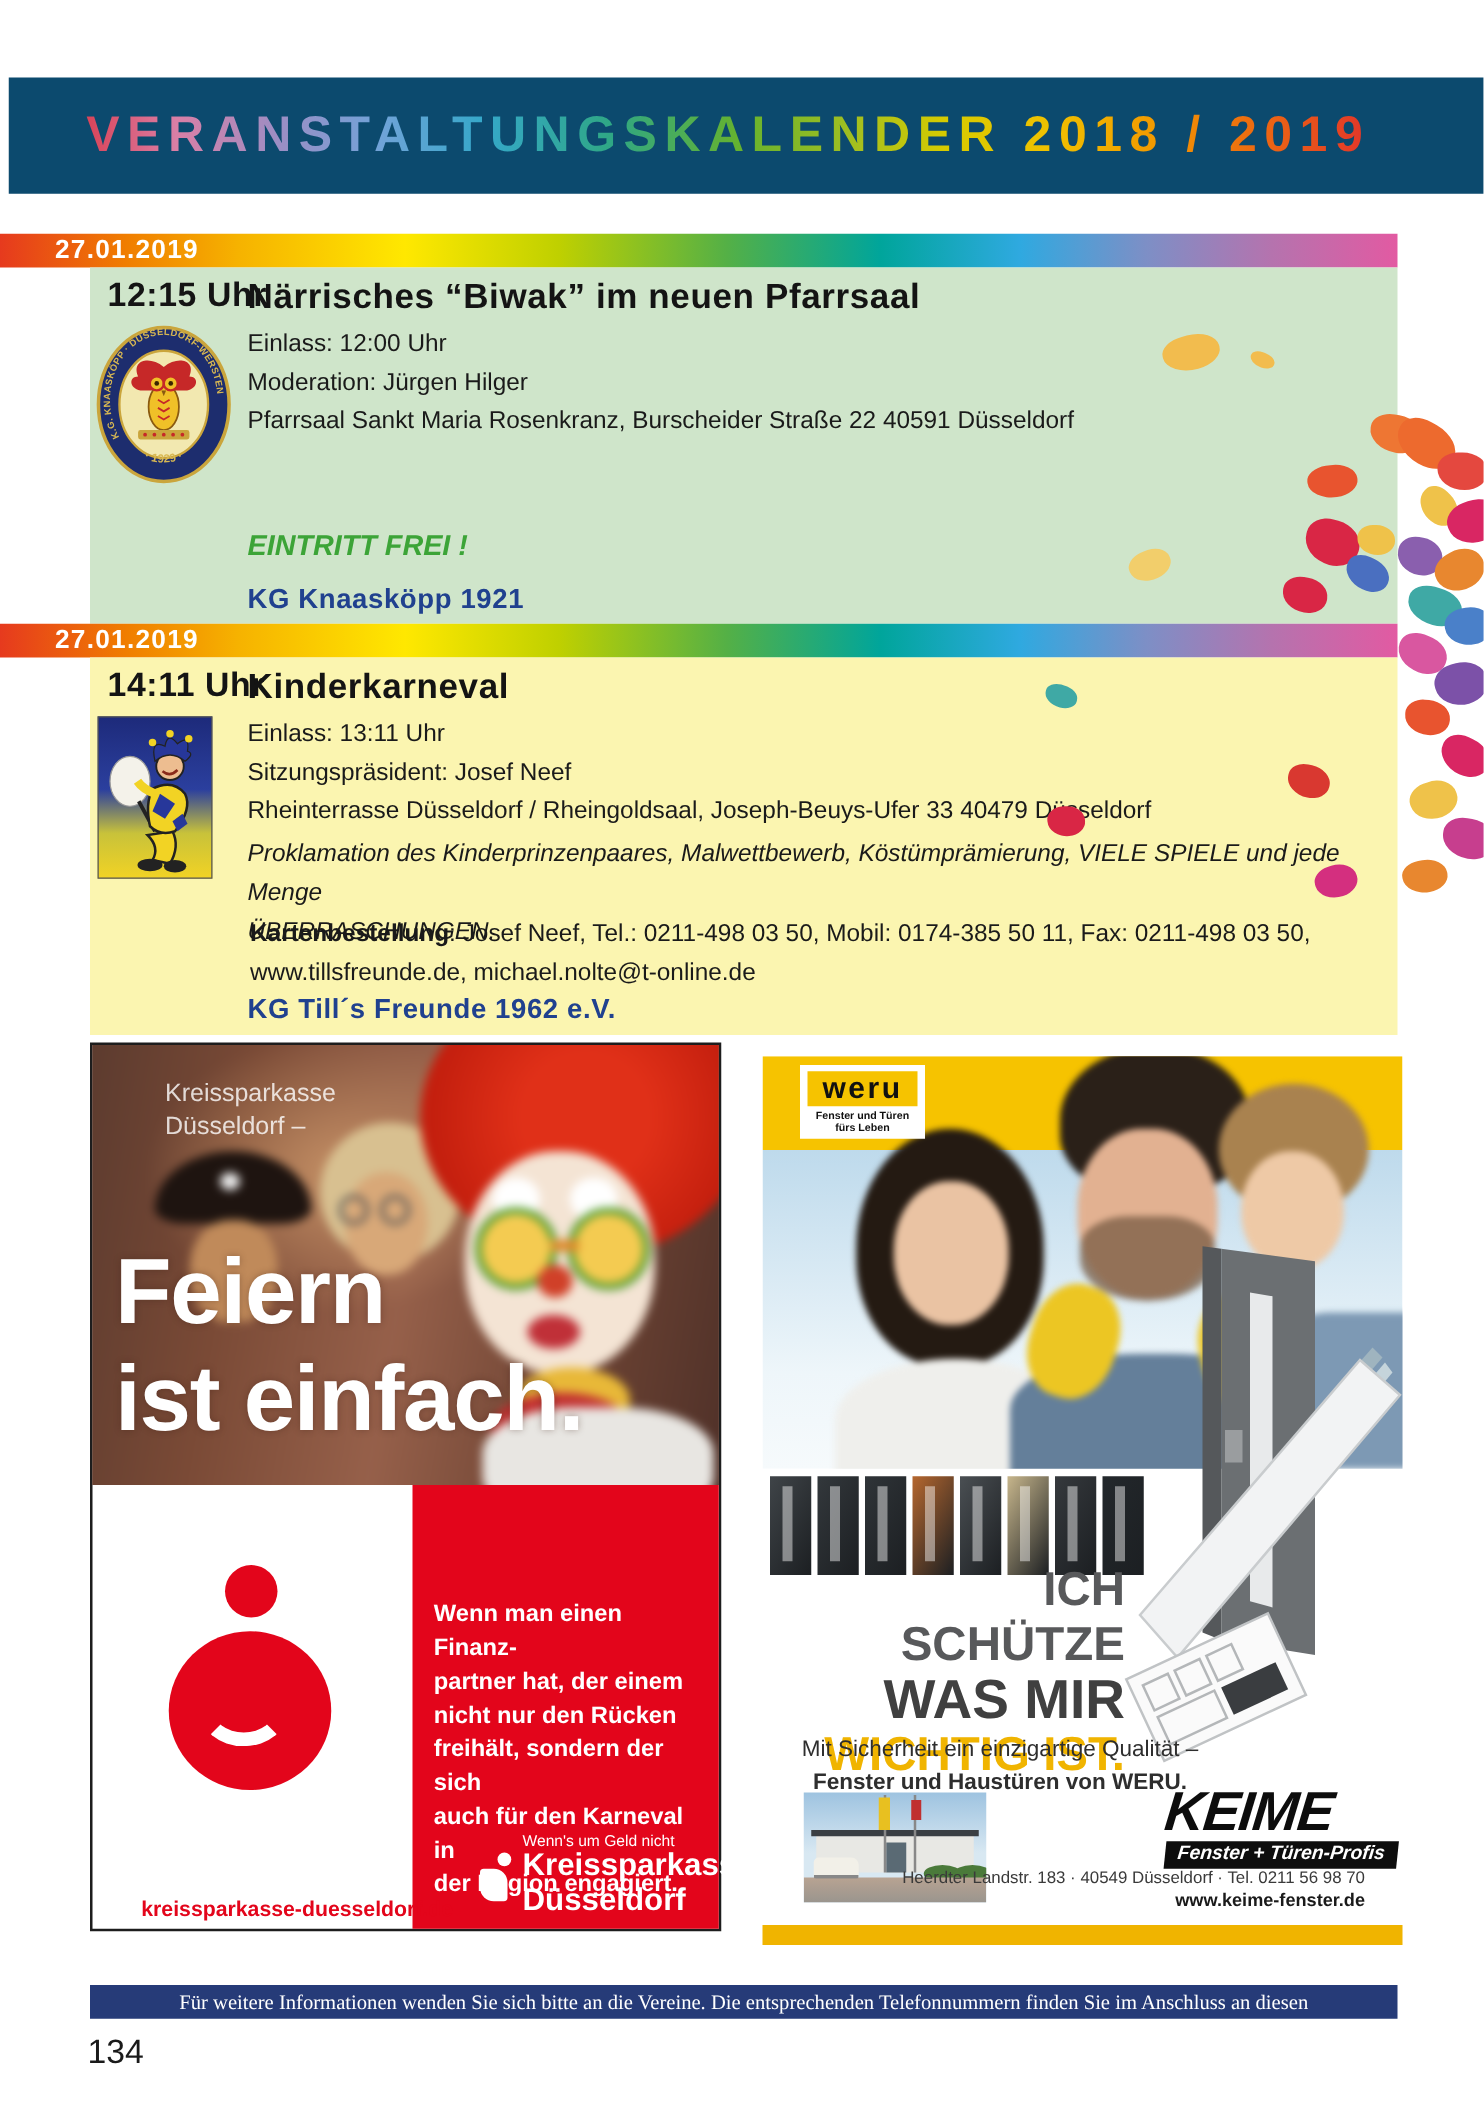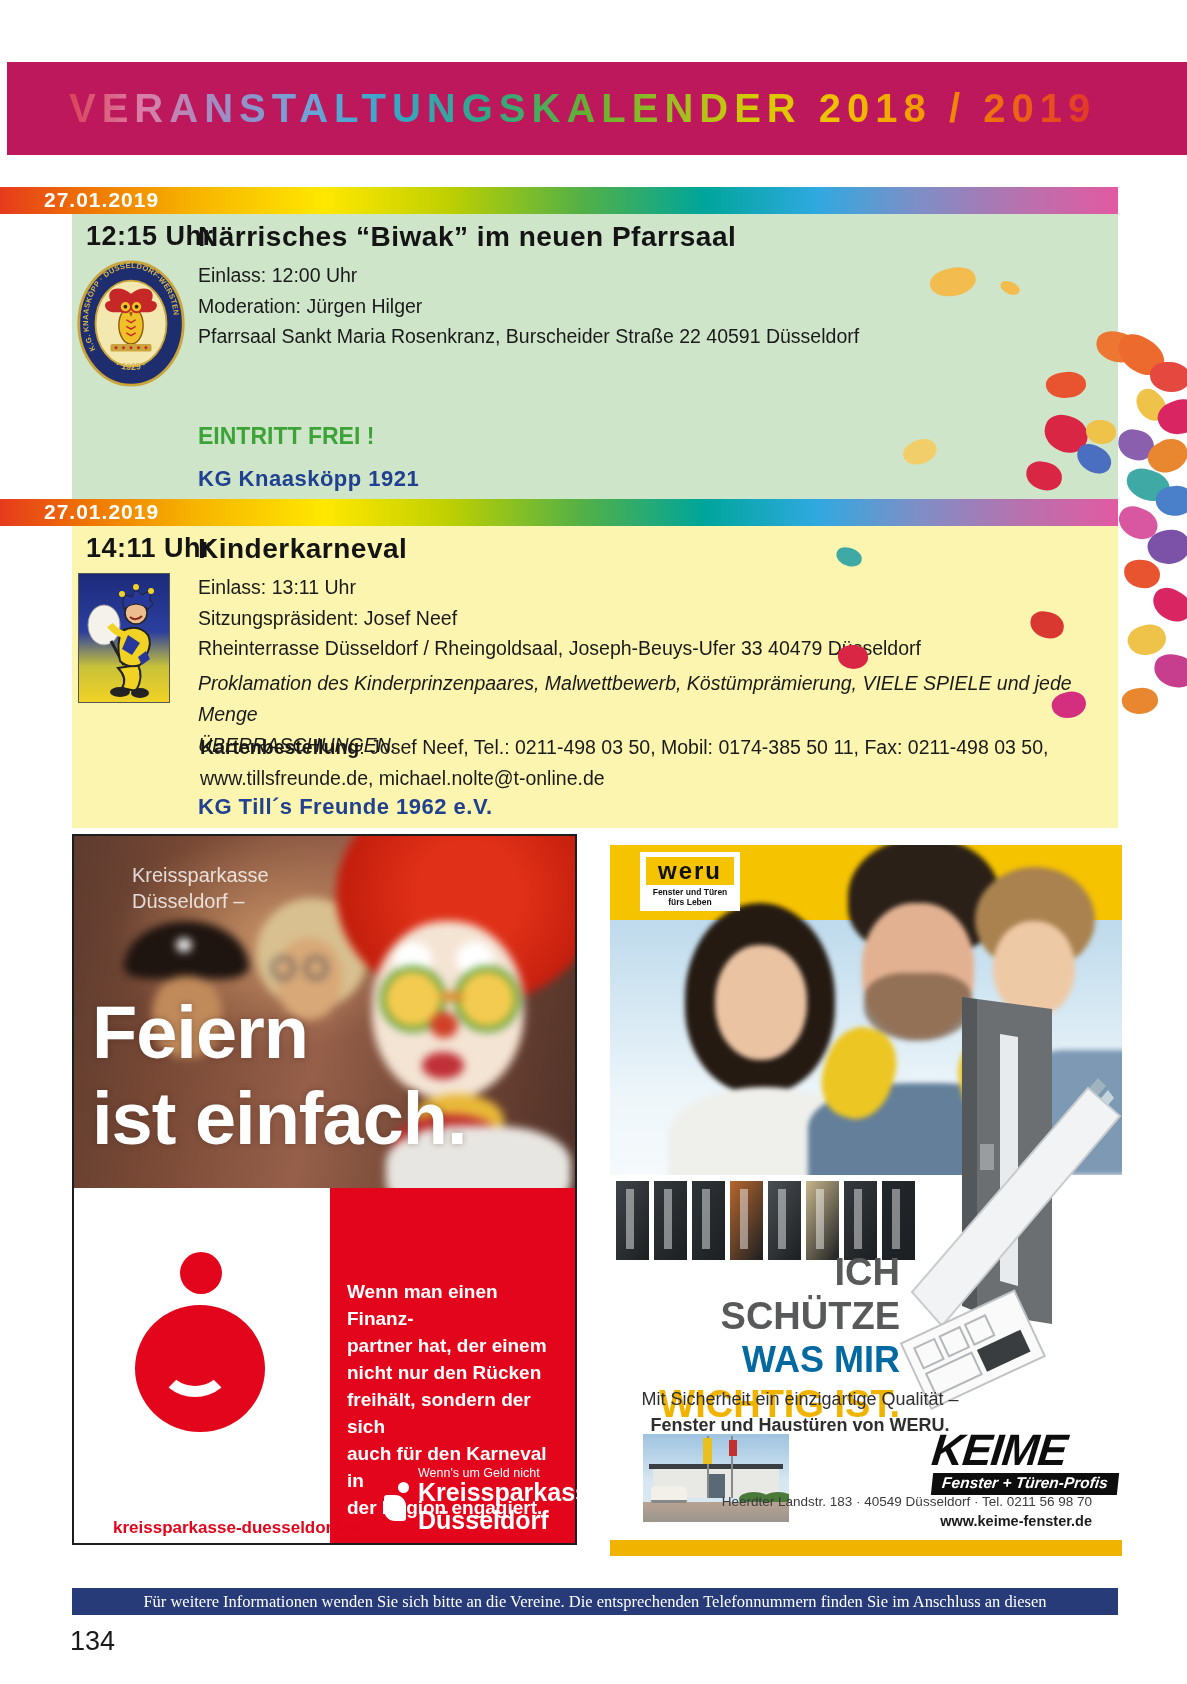--- a/index.html
+++ b/index.html
@@ -1,20 +1,20 @@
 <!DOCTYPE html>
 <html><head>
 <meta charset="utf-8">
 <style>
   * { margin:0; padding:0; box-sizing:border-box; }
   body { background:#ffffff; font-family:"Liberation Sans", sans-serif; }
   .page { position:relative; width:1187px; height:1684px; background:#fff; overflow:hidden; }
 
   
-  .header-bar { position:absolute; left:7px; top:62px; width:1180px; height:93px; background:#be185d;padding-left:16px; }
+  .header-bar { position:absolute; left:7px; top:62px; width:1180px; height:93px; background:#0c4a6e;padding-left:16px; }
   .header-title { position:absolute; left:62px; top:0; height:93px; line-height:93px;
     font-size:40px; font-weight:bold; letter-spacing:6px; white-space:nowrap;
     background:linear-gradient(90deg,#D94459 0%,#DA7FA6 7%,#9C8EC4 15%,#6FA3D8 23%,#35A8C9 31%,#2FA784 41%,#66B22E 51%,#9DBE22 59%,#D7CB00 67%,#EFC100 75%,#F29B00 83%,#ED6B10 91%,#E2352A 100%);
     -webkit-background-clip:text; background-clip:text; color:transparent; }
 
   
   .date-bar { position:absolute; left:0; width:1118px; height:27px;
     background:linear-gradient(90deg,#E63A1E 0%,#F07D00 9%,#F6B200 17%,#FFE800 29%,#BFD000 40%,#54B046 52%,#00A59B 63%,#2FA9E0 73%,#7D8FC6 82%,#B573AE 91%,#E25AA2 100%); }
   .date-bar span { position:absolute; left:44px; top:1px; color:#fff; font-weight:bold; font-size:21px; letter-spacing:1px; }
   #date-bar-1 { top:187px; } #date-bar-2 { top:499px; }
@@ -22,21 +22,21 @@
   
   .event-block { position:absolute; left:72px; width:1046px; }
   #event-1 { top:214px; height:285px; background:#CFE5CA; }
   #event-2 { top:526px; height:302px; background:#FBF5B0; }
   .event-time { position:absolute; left:14px; top:7px; font-size:27px; font-weight:bold; color:#141414; letter-spacing:.5px; }
   .event-title { position:absolute; left:126px; top:7px; font-size:28px; font-weight:bold; color:#141414; letter-spacing:.5px; }
   .event-details { position:absolute; left:126px; top:46px; font-size:19.5px; line-height:30.5px; color:#1a1a1a; }
   .event-desc { position:absolute; left:126px; width:900px; font-size:19.5px; line-height:31px; font-style:italic; color:#1a1a1a; white-space:pre-line; }
   #event-1 .event-desc { top:141px; }
   #event-2 .event-desc { top:142px; }
-  .event-highlight { position:absolute; left:126px; top:209px; font-size:23px; font-weight:bold; color:#3CA437; }
+  .event-highlight { position:absolute; left:126px; top:209px; font-size:23px; font-weight:bold; font-style:italic; color:#3CA437; }
   .event-organizer { position:absolute; left:126px; font-size:22px; font-weight:bold; color:#20418F; letter-spacing:.5px; }
   #event-1 .event-organizer { top:252px; }
   #event-2 .event-organizer { top:268px; }
   .event-booking { position:absolute; left:128px; top:206px; width:880px; font-size:19.5px; line-height:31px; color:#1a1a1a; white-space:pre-line; }
   .event-booking b { font-weight:bold; }
   .event-logo-1 { position:absolute; left:3px; top:42px; width:112px; height:135px; }
   .event-logo-2 { position:absolute; left:6px; top:47px; width:92px; height:130px; }
 
   
   .confetti { position:absolute; inset:0; pointer-events:none; z-index:6; }
@@ -98,21 +98,21 @@
   .w-shirt-boy { position:absolute; left:402px; top:205px; width:130px; height:125px; background:#7d99b4; border-radius:40% 0 0 0; }
   .weru-logo { position:absolute; left:30px; top:18px; width:100px; background:#fff; padding:5px 6px 4px; z-index:3; }
   .weru-logo-yellow { background:#F6C300; text-align:center; font-weight:900; font-size:24px; letter-spacing:2px; color:#111; line-height:28px; }
   .weru-logo-sub { font-size:8.5px; color:#111; text-align:center; margin-top:2px; font-weight:bold; }
   .weru-doors { position:absolute; left:6px; top:347px; display:flex; gap:5px; }
   .weru-doors .door { width:33px; height:79px; position:relative; }
   .weru-doors .door i { position:absolute; left:10px; top:8px; width:8px; height:60px; display:block; background:rgba(255,255,255,.45); }
   .weru-window { position:absolute; right:0; top:160px; width:240px; height:430px; }
   .weru-headline { position:absolute; left:40px; top:416px; width:250px; text-align:right; font-weight:900; line-height:44px; letter-spacing:0; }
   .weru-h1 { font-size:38px; color:#58595b; }
-  .weru-h2 { font-size:36px; color:#0369a1; }
+  .weru-h2 { font-size:44px; color:#404040; }
   .weru-h3 { font-size:38px; color:#F0B400; }
   .weru-sub { position:absolute; left:0; top:552px; width:380px; text-align:center; font-size:18px; line-height:26px; color:#2e2e2e; }
   .weru-sub .bold { font-weight:bold; }
   .weru-shop { position:absolute; left:33px; top:600px; width:146px; height:88px; overflow:hidden; background:linear-gradient(#9ec3e0,#d8e8f2 55%); }
   .shop-building { position:absolute; left:10px; top:34px; width:126px; height:30px; background:#e8e8e4; }
   .shop-roof { position:absolute; left:6px; top:30px; width:134px; height:5px; background:#3a3f44; }
   .shop-door { position:absolute; left:66px; top:40px; width:16px; height:24px; background:#5a6a74; }
   .shop-bush { position:absolute; top:58px; width:30px; height:14px; background:#4a7a3a; border-radius:50%; }
   .shop-road { position:absolute; left:0; top:68px; width:146px; height:20px; background:linear-gradient(#b8a392,#9a958e); }
   .shop-van { position:absolute; left:8px; top:52px; width:36px; height:17px; background:#f2f0e8; border-radius:4px 6px 2px 2px; border-bottom:3px solid #888; }

